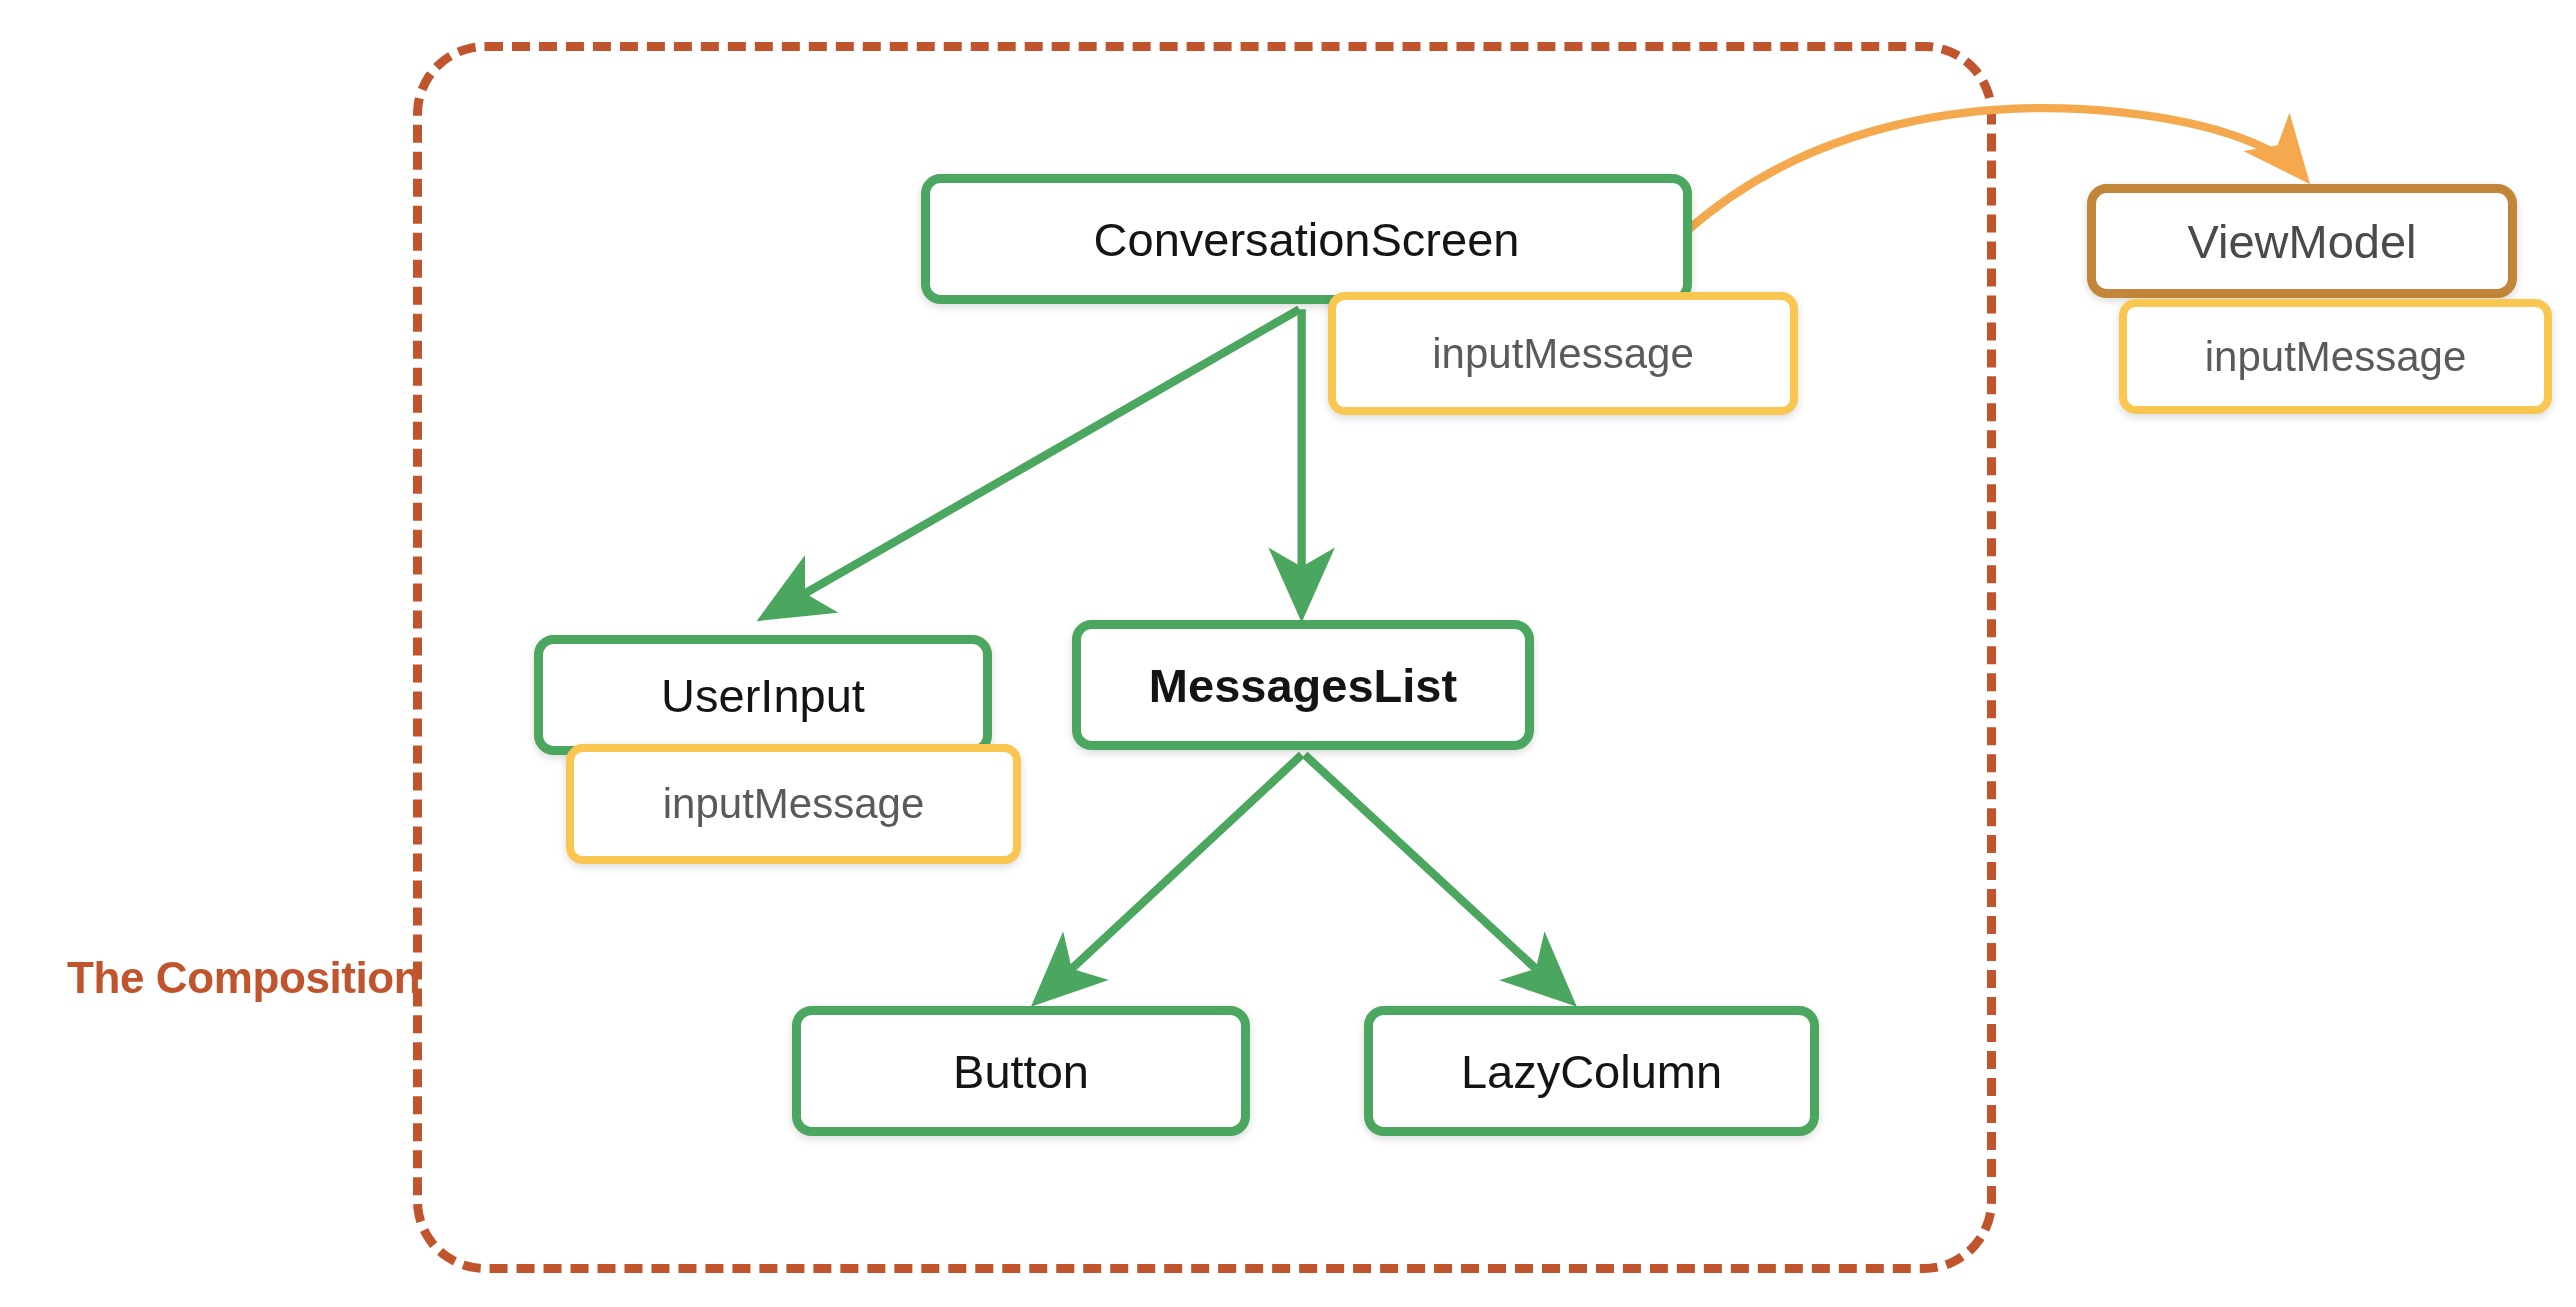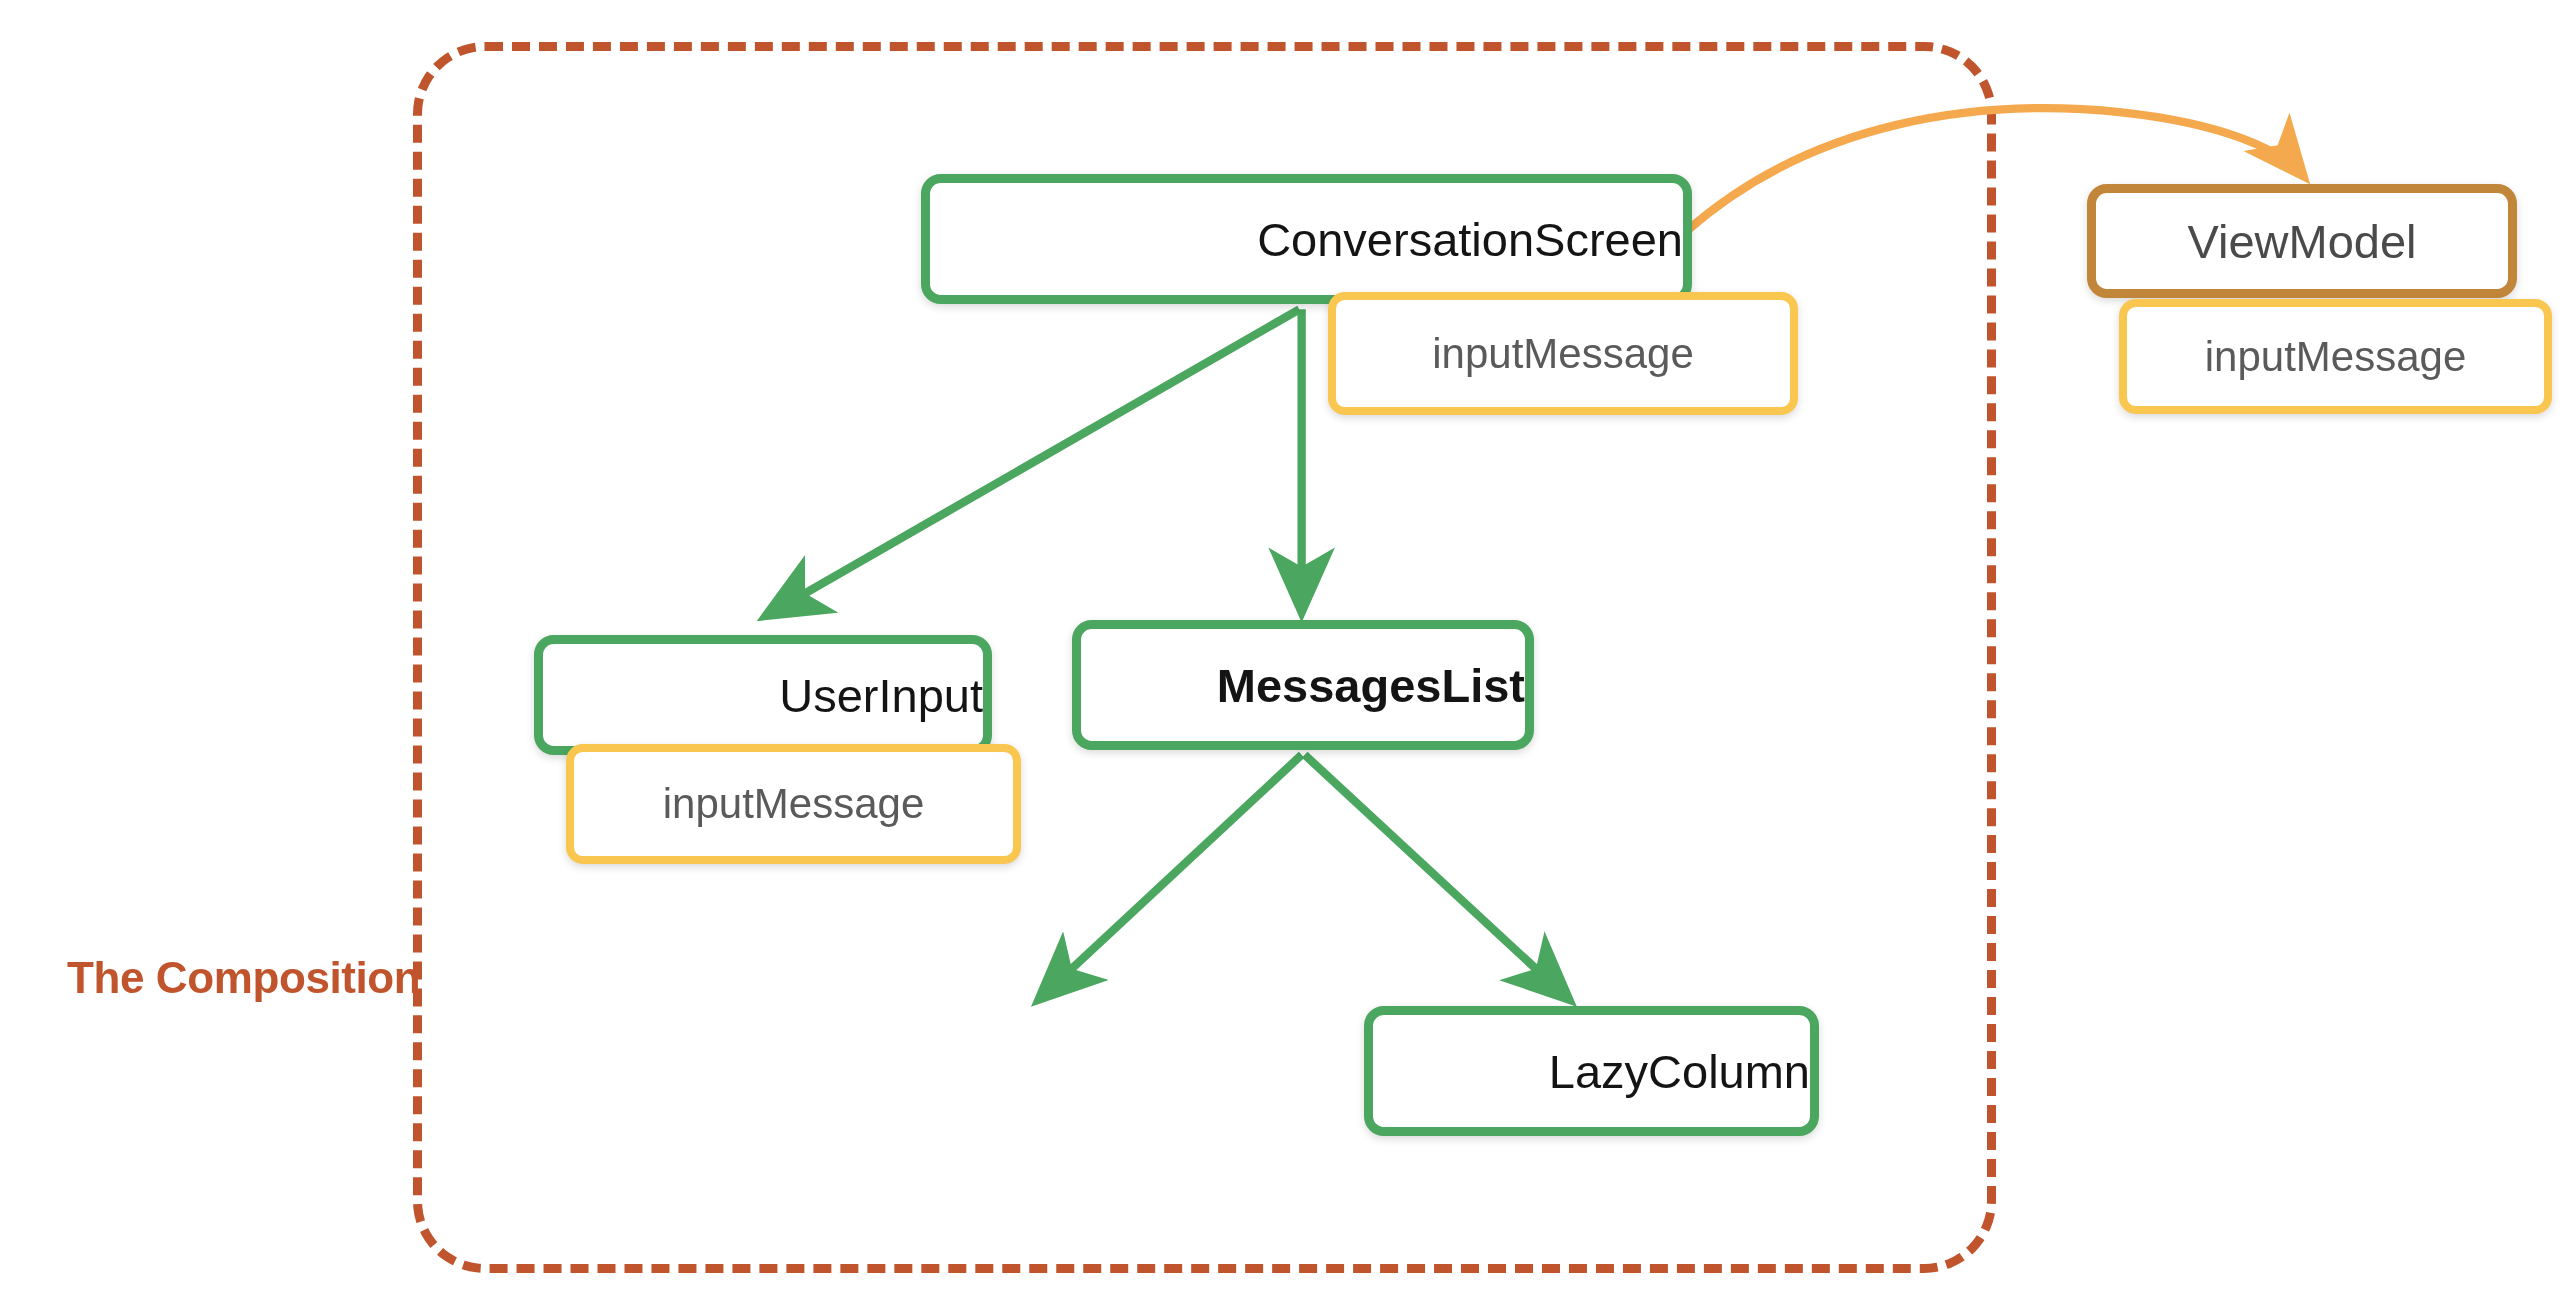--- a/index.html
+++ b/index.html
@@ -57,21 +57,20 @@
     border-radius: 19.7px;
     box-shadow: 0 3px 8.3px rgba(0,0,0,0.15);
   }
   .node .node-label {
     white-space: nowrap;
     line-height: 1;
   }
 
   .node.composable {
     border: 9.8px solid #4ba75f;
-    justify-content: flex-end;
   }
   .node.composable .node-label {
     color: #141414;
     font-size: 47px;
   }
 
   .node.viewmodel {
     border: 9.8px solid #c1863a;
   }
   .node.viewmodel .node-label {
@@ -145,20 +144,23 @@
   </div>
 
   <div class="node state-badge" id="badge-user-input-state">
     <span class="node-label">inputMessage</span>
   </div>
 
   <div class="node composable" id="node-messages-list">
     <span class="node-label">MessagesList</span>
   </div>
 
+  <div class="node composable" id="node-button">
+    <span class="node-label">Button</span>
+  </div>
 
   <div class="node viewmodel" id="node-view-model">
     <span class="node-label">ViewModel</span>
   </div>
 
   <div class="node composable" id="node-lazy-column">
     <span class="node-label">LazyColumn</span>
   </div>
 
   <div class="node state-badge" id="badge-view-model-state">

